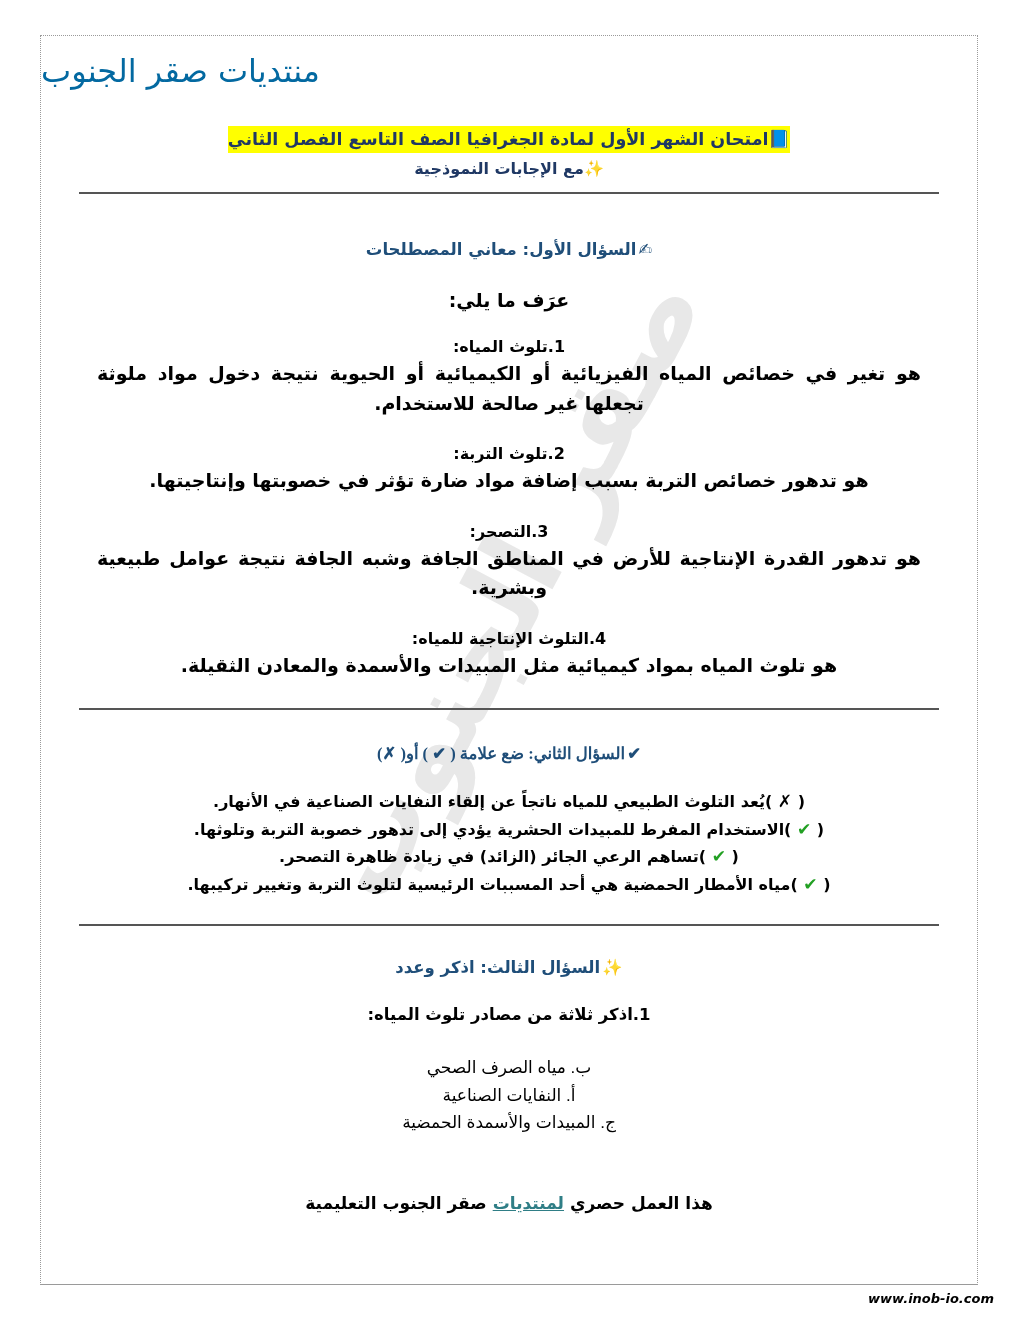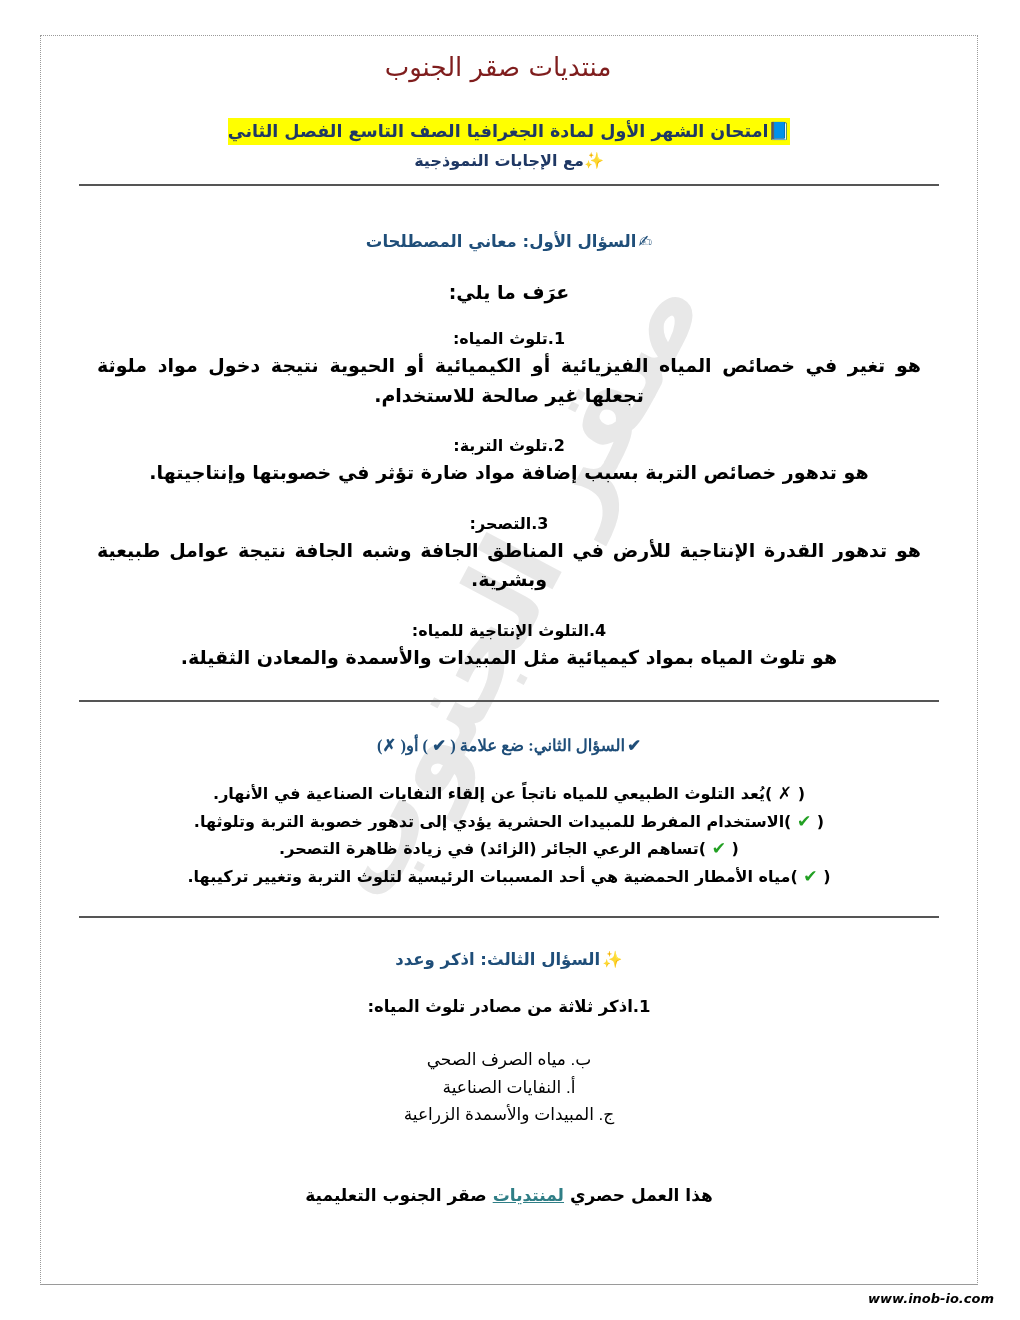--- a/index.html
+++ b/index.html
@@ -53,26 +53,26 @@
   }
 
   
   .content {
     position: relative;
     z-index: 2;
     padding: 0;
   }
 
   .forum-header {
-    color: #7f1d1d;
-    font-family: "DejaVu Sans", sans-serif;
-    font-size: 26px;
+    color: #0369a1;
+    font-family: "DejaVu Sans", sans-serif;
+    font-size: 32px;
     font-weight: normal;
     padding: 16px 22px 0 0;
-    text-align: center;
+    text-align: left;
     direction: rtl;
   }
 
   .title-block {
     text-align: center;
     margin-top: 36px;
     direction: rtl;
   }
   .exam-title {
     display: inline-block;
@@ -308,21 +308,21 @@
 
     <div class="section">
 
       <div class="section-heading" style="margin-top:32px"><span class="hicon">✨</span><span>السؤال الثالث: اذكر وعدد</span></div>
 
       <div class="numbered-q">1.اذكر ثلاثة من مصادر تلوث المياه:</div>
 
       <div class="answer-list">
         <div class="answer-item">ب. مياه الصرف الصحي</div>
         <div class="answer-item">أ. النفايات الصناعية</div>
-        <div class="answer-item">ج. المبيدات والأسمدة الزراعية</div>
+        <div class="answer-item">ج. المبيدات والأسمدة الحمضية</div>
       </div>
 
       <div class="footer-note"><span>هذا العمل حصري </span><a class="footer-link" href="#">لمنتديات</a><span> صقر الجنوب التعليمية</span></div>
 
     </div>
 
   </div>
 
   <div class="bottom-dots"></div>
 </div>

